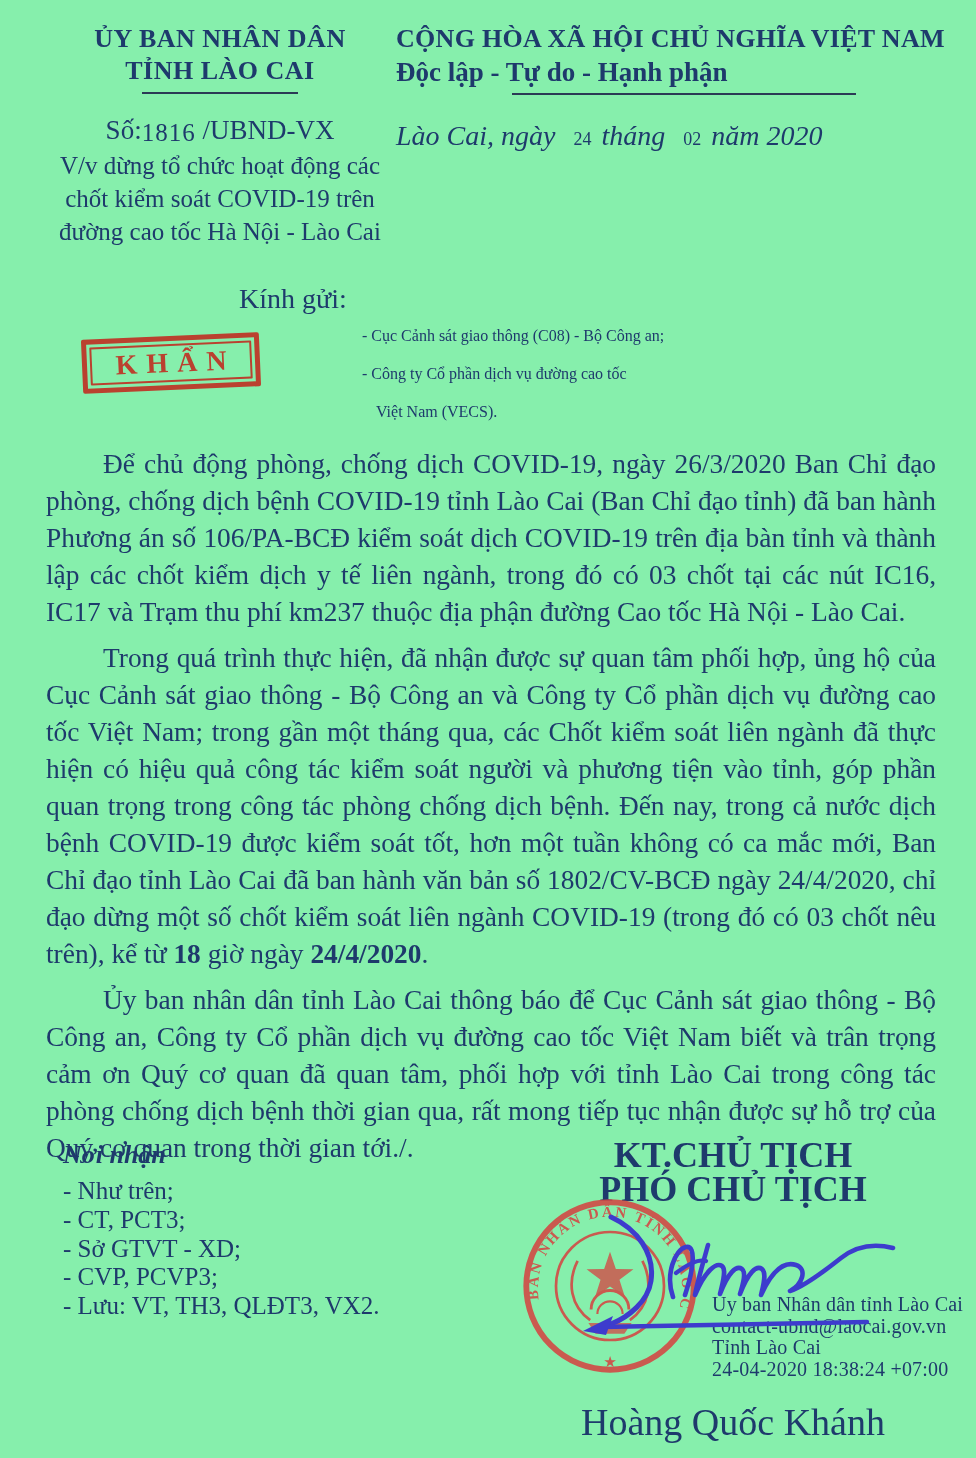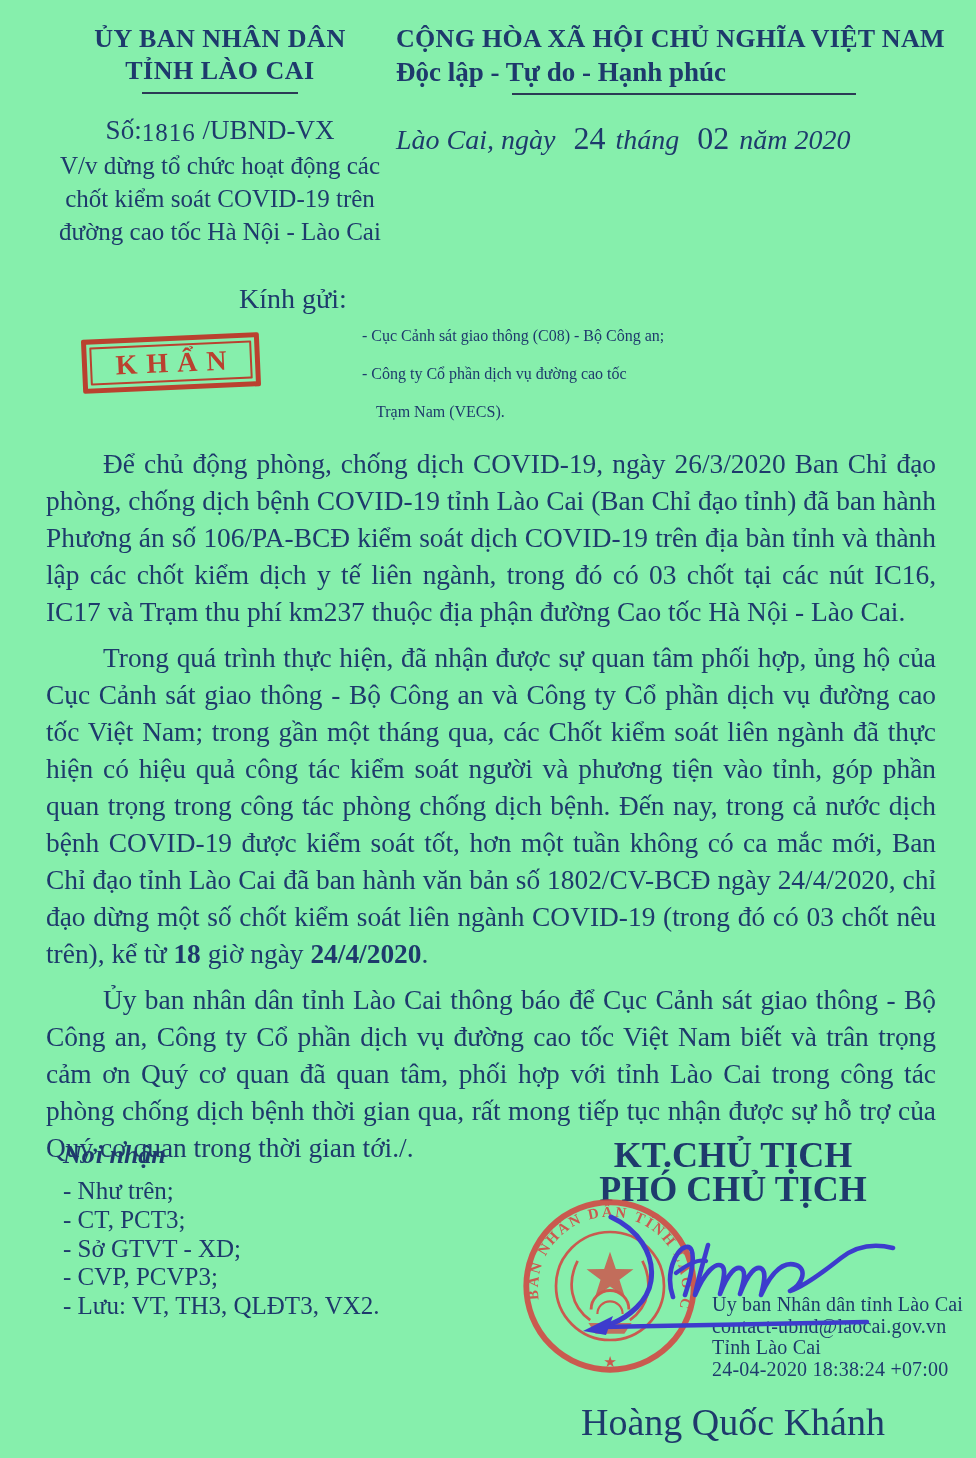--- a/index.html
+++ b/index.html
@@ -16,21 +16,21 @@
   .rule-left { width:156px; height:2px; background:#2b3a55; margin:6px auto 0; }
   .doc-no { margin-top:21px; font-size:27px; white-space:nowrap; }
   .doc-no .fill-sm { font-size:25px; position:relative; top:2px; letter-spacing:1px; }
   .subject { margin-top:3px; font-size:25px; line-height:33px; }
 
   .hdr-right { position:absolute; left:396px; top:24px; width:576px; }
   .nat-line1 { font-size:26px; font-weight:bold; letter-spacing:.3px; white-space:nowrap; }
   .nat-line2 { font-size:27px; font-weight:bold; margin-top:3px; }
   .rule-right { width:344px; height:2px; background:#2b3a55; margin:5px auto 0; }
   .date-line { margin-top:25px; font-size:28px; font-style:italic; white-space:nowrap; }
-  .date-line .fill-num { font-style:normal; font-size:32px; margin:0 10px; }
+  .date-line .fill-num { font-style:normal; font-size:18px; margin:0 10px; }
   .date-line .sp { margin-right:8px; }
 
   
   .salutation { position:absolute; left:239px; top:283px; font-size:28px; }
   .recipients { position:absolute; left:362px; top:317px; font-size:16px; line-height:38px; }
   .recipients .r3 { padding-left:14px; }
 
   
   .khan-stamp {
     position:absolute; left:82px; top:336px; width:178px; height:54px;
@@ -73,36 +73,36 @@
     <div class="doc-no"><span>Số:</span><span class="fill-sm">1816</span><span> /UBND-VX</span></div>
     <div class="subject">
       <div>V/v dừng tổ chức hoạt động các</div>
       <div>chốt kiểm soát COVID-19 trên</div>
       <div>đường cao tốc Hà Nội - Lào Cai</div>
     </div>
   </div>
 
   <div class="hdr-right">
     <div class="nat-line1">CỘNG HÒA XÃ HỘI CHỦ NGHĨA VIỆT NAM</div>
-    <div class="nat-line2">Độc lập - Tự do - Hạnh phúc</div>
+    <div class="nat-line2">Độc lập - Tự do - Hạnh phận</div>
     <div class="rule-right"></div>
     <div class="date-line"><span class="sp">Lào Cai, ngày</span><span class="fill-num">24</span><span class="sp">tháng</span><span class="fill-num">02</span><span>năm 2020</span></div>
   </div>
 
   <div class="khan-stamp">
     <div class="khan-inner">
       <span class="khan-text">KHẨN</span>
     </div>
   </div>
 
   <div class="salutation">Kính gửi:</div>
   <div class="recipients">
     <div>- Cục Cảnh sát giao thông (C08) - Bộ Công an;</div>
     <div>- Công ty Cổ phần dịch vụ đường cao tốc</div>
-    <div class="r3">Trạm Nam (VECS).</div>
+    <div class="r3">Việt Nam (VECS).</div>
   </div>
 
   <div class="body-text">
     <p>Để chủ động phòng, chống dịch COVID-19, ngày 26/3/2020 Ban Chỉ đạo phòng, chống dịch bệnh COVID-19 tỉnh Lào Cai (Ban Chỉ đạo tỉnh) đã ban hành Phương án số 106/PA-BCĐ kiểm soát dịch COVID-19 trên địa bàn tỉnh và thành lập các chốt kiểm dịch y tế liên ngành, trong đó có 03 chốt tại các nút IC16, IC17 và Trạm thu phí km237 thuộc địa phận đường Cao tốc Hà Nội - Lào Cai.</p>
     <p><span>Trong quá trình thực hiện, đã nhận được sự quan tâm phối hợp, ủng hộ của Cục Cảnh sát giao thông - Bộ Công an và Công ty Cổ phần dịch vụ đường cao tốc Việt Nam; trong gần một tháng qua, các Chốt kiểm soát liên ngành đã thực hiện có hiệu quả công tác kiểm soát người và phương tiện vào tỉnh, góp phần quan trọng trong công tác phòng chống dịch bệnh. Đến nay, trong cả nước dịch bệnh COVID-19 được kiểm soát tốt, hơn một tuần không có ca mắc mới, Ban Chỉ đạo tỉnh Lào Cai đã ban hành văn bản số 1802/CV-BCĐ ngày 24/4/2020, chỉ đạo dừng một số chốt kiểm soát liên ngành COVID-19 (trong đó có 03 chốt nêu trên), kể từ </span><b>18</b><span> giờ ngày </span><b>24/4/2020</b><span>.</span></p>
     <p>Ủy ban nhân dân tỉnh Lào Cai thông báo để Cục Cảnh sát giao thông - Bộ Công an, Công ty Cổ phần dịch vụ đường cao tốc Việt Nam biết và trân trọng cảm ơn Quý cơ quan đã quan tâm, phối hợp với tỉnh Lào Cai trong công tác phòng chống dịch bệnh thời gian qua, rất mong tiếp tục nhận được sự hỗ trợ của Quý cơ quan trong thời gian tới./.</p>
   </div>
 
   <div class="noinhan">
     <div class="noinhan-label">Nơi nhận</div>

